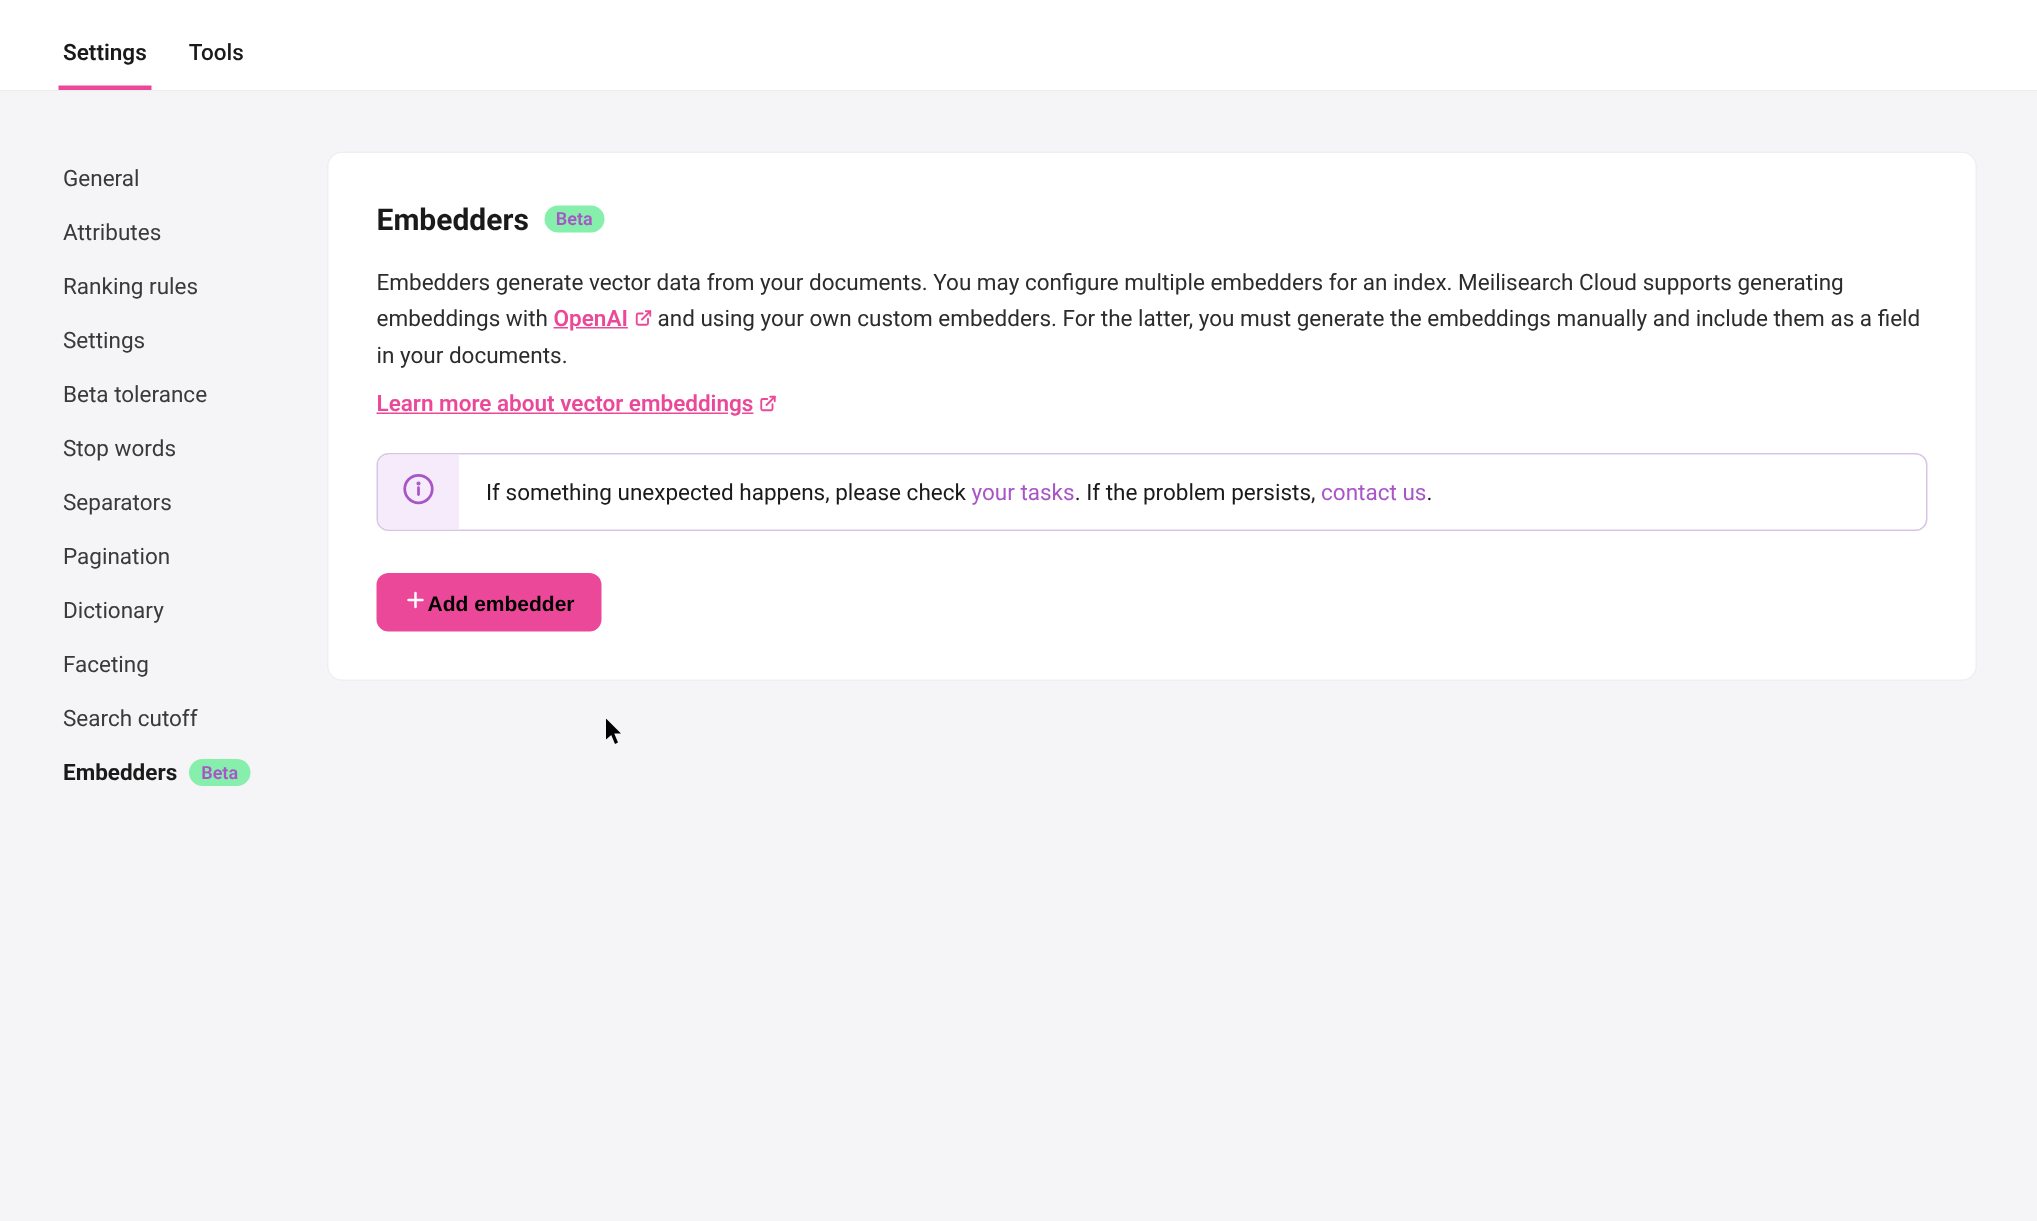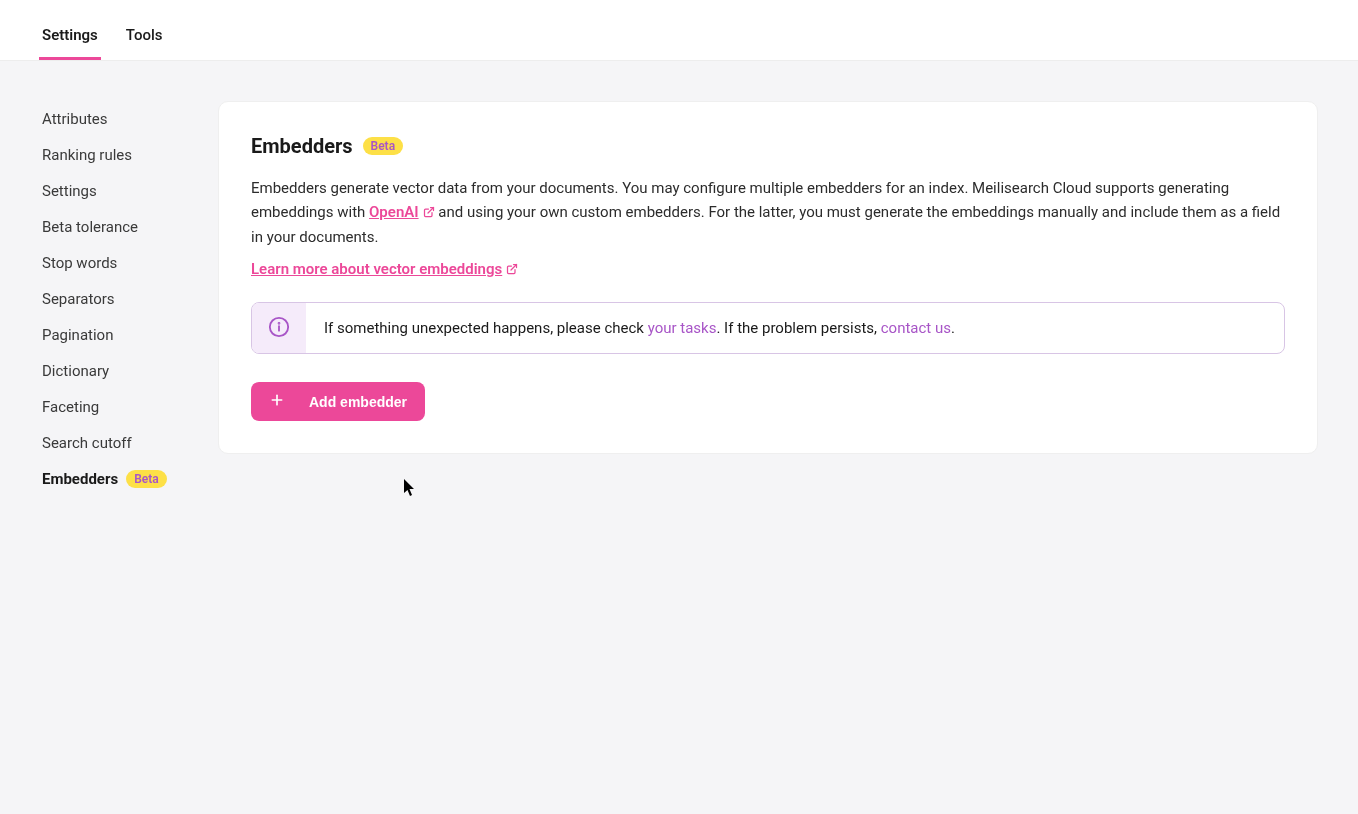--- a/index.html
+++ b/index.html
@@ -49,21 +49,21 @@
     color: #3a3a3a;
     padding: 9px 0;
     cursor: pointer;
     display: flex;
     align-items: center;
     gap: 8px;
   }
   .sidebar-item.active { font-weight: 700; color: #1a1a1a; }
   .beta-badge {
     display: inline-block;
-    background: #fde047;
+    background: #86efac;
     color: #a855c7;
     font-size: 12px;
     font-weight: 600;
     padding: 2px 8px;
     border-radius: 10px;
   }
   .main {
     flex: 1;
     padding: 40px 40px 40px 0;
   }
@@ -112,23 +112,23 @@
     padding: 16px 18px;
     font-size: 15px;
     display: flex;
     align-items: flex-start;
     flex-wrap: wrap;
   }
   .alert-link { color: #a855c7; cursor: pointer; }
   .add-btn {
     display: inline-flex;
     align-items: center;
-    gap: 24px;
+    gap: 0;
     background: #ec4899;
-    color: #ffffff;
+    color: #000000;
     border: none;
     border-radius: 8px;
     padding: 10px 18px;
     font-size: 14px;
     font-weight: 600;
     cursor: pointer;
     text-align: center;
   }
   .cursor {
     position: absolute;
@@ -144,20 +144,23 @@
 
 <div class="topbar">
   <div class="tabs">
     <div class="tab active">Settings</div>
     <div class="tab">Tools</div>
   </div>
 </div>
 
 <div class="layout">
   <div class="sidebar">
+    <div class="sidebar-item">
+        <span>General</span>
+      </div>
     <div class="sidebar-item">
         <span>Attributes</span>
       </div>
     <div class="sidebar-item">
         <span>Ranking rules</span>
       </div>
     <div class="sidebar-item">
         <span>Settings</span>
       </div>
     <div class="sidebar-item">

